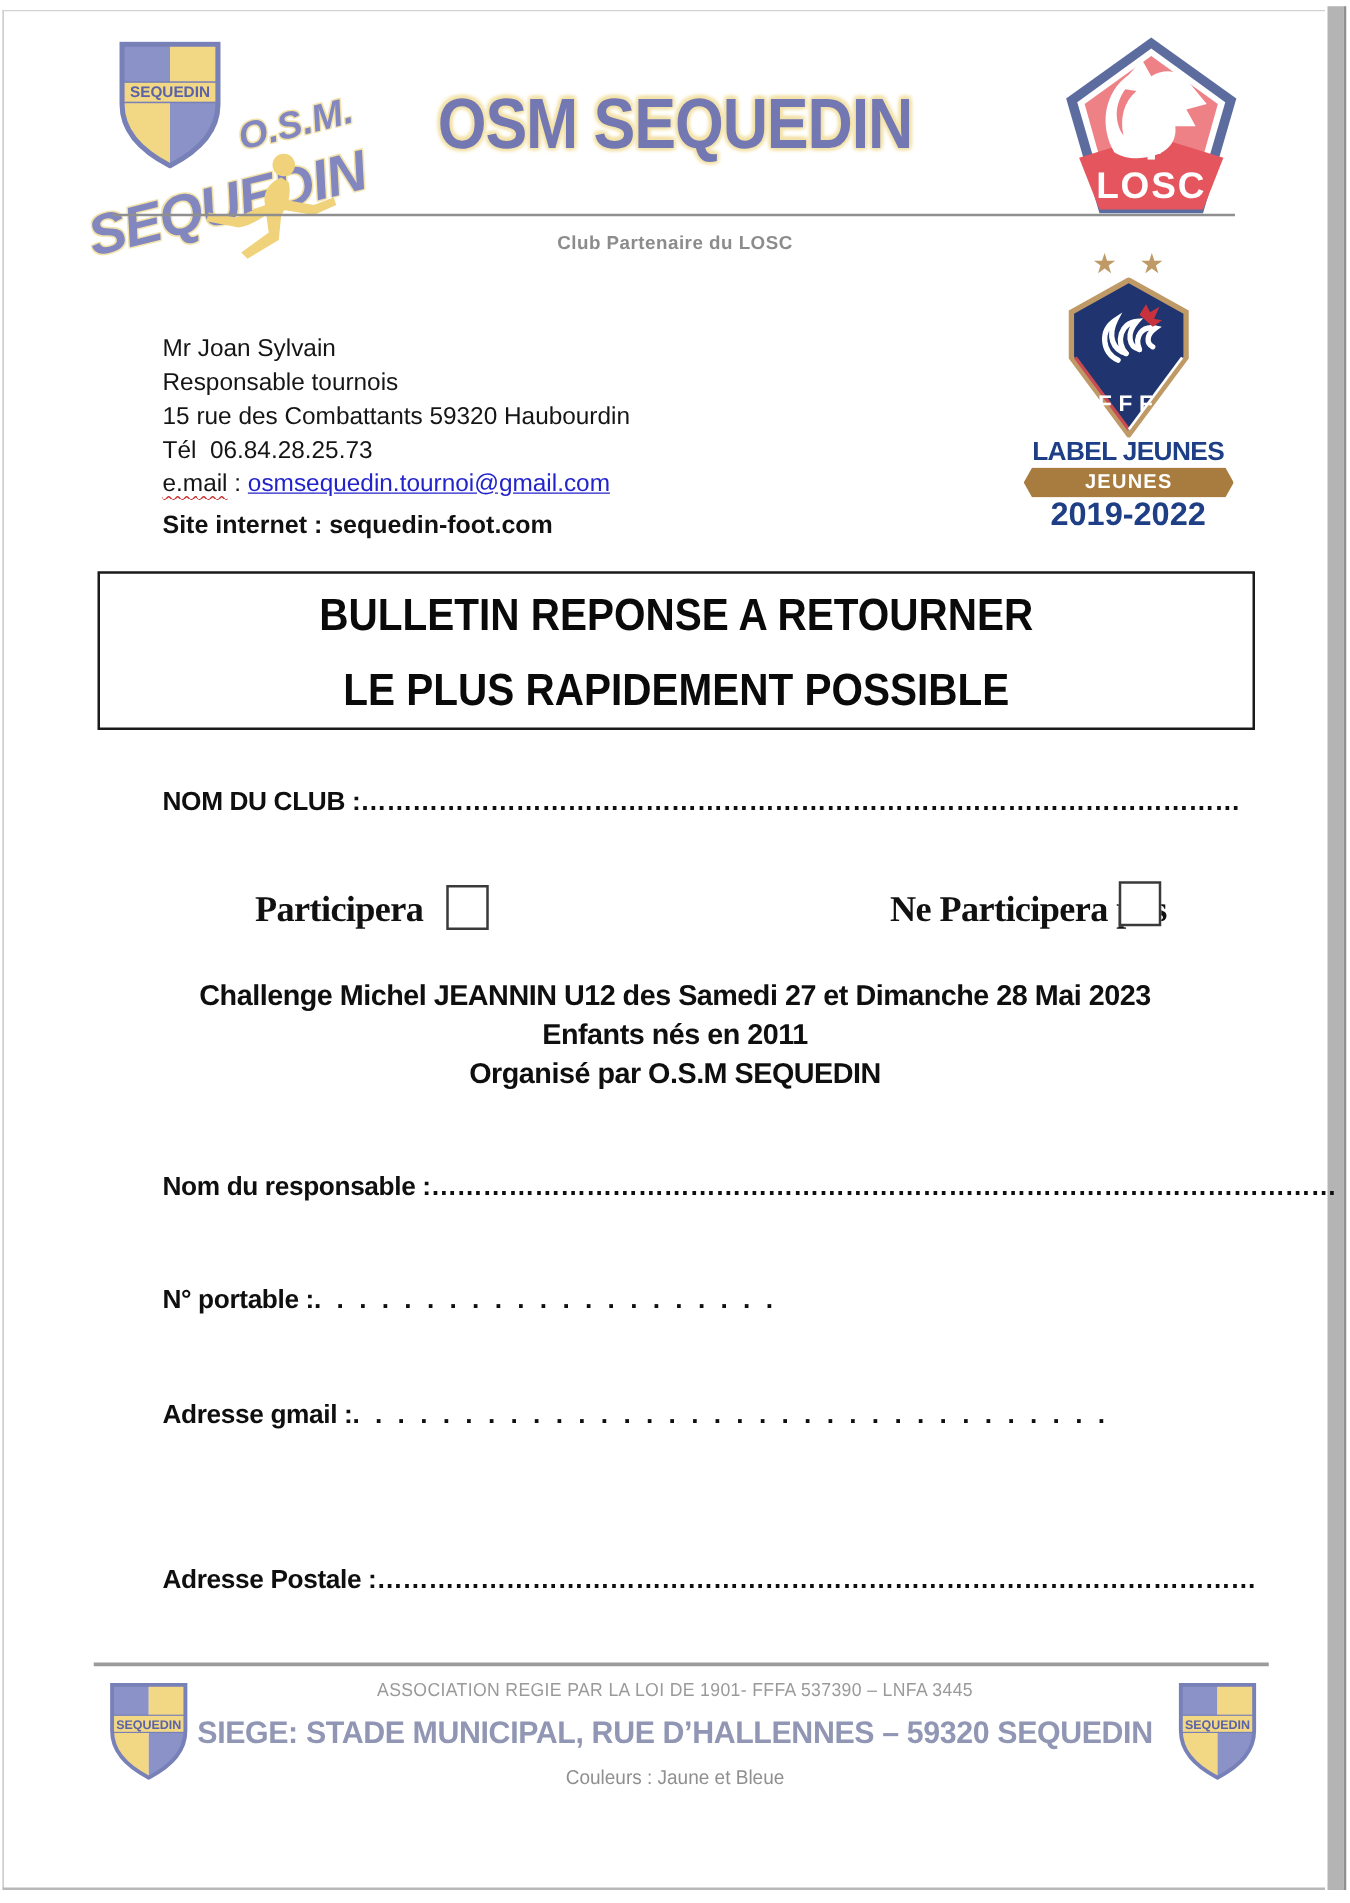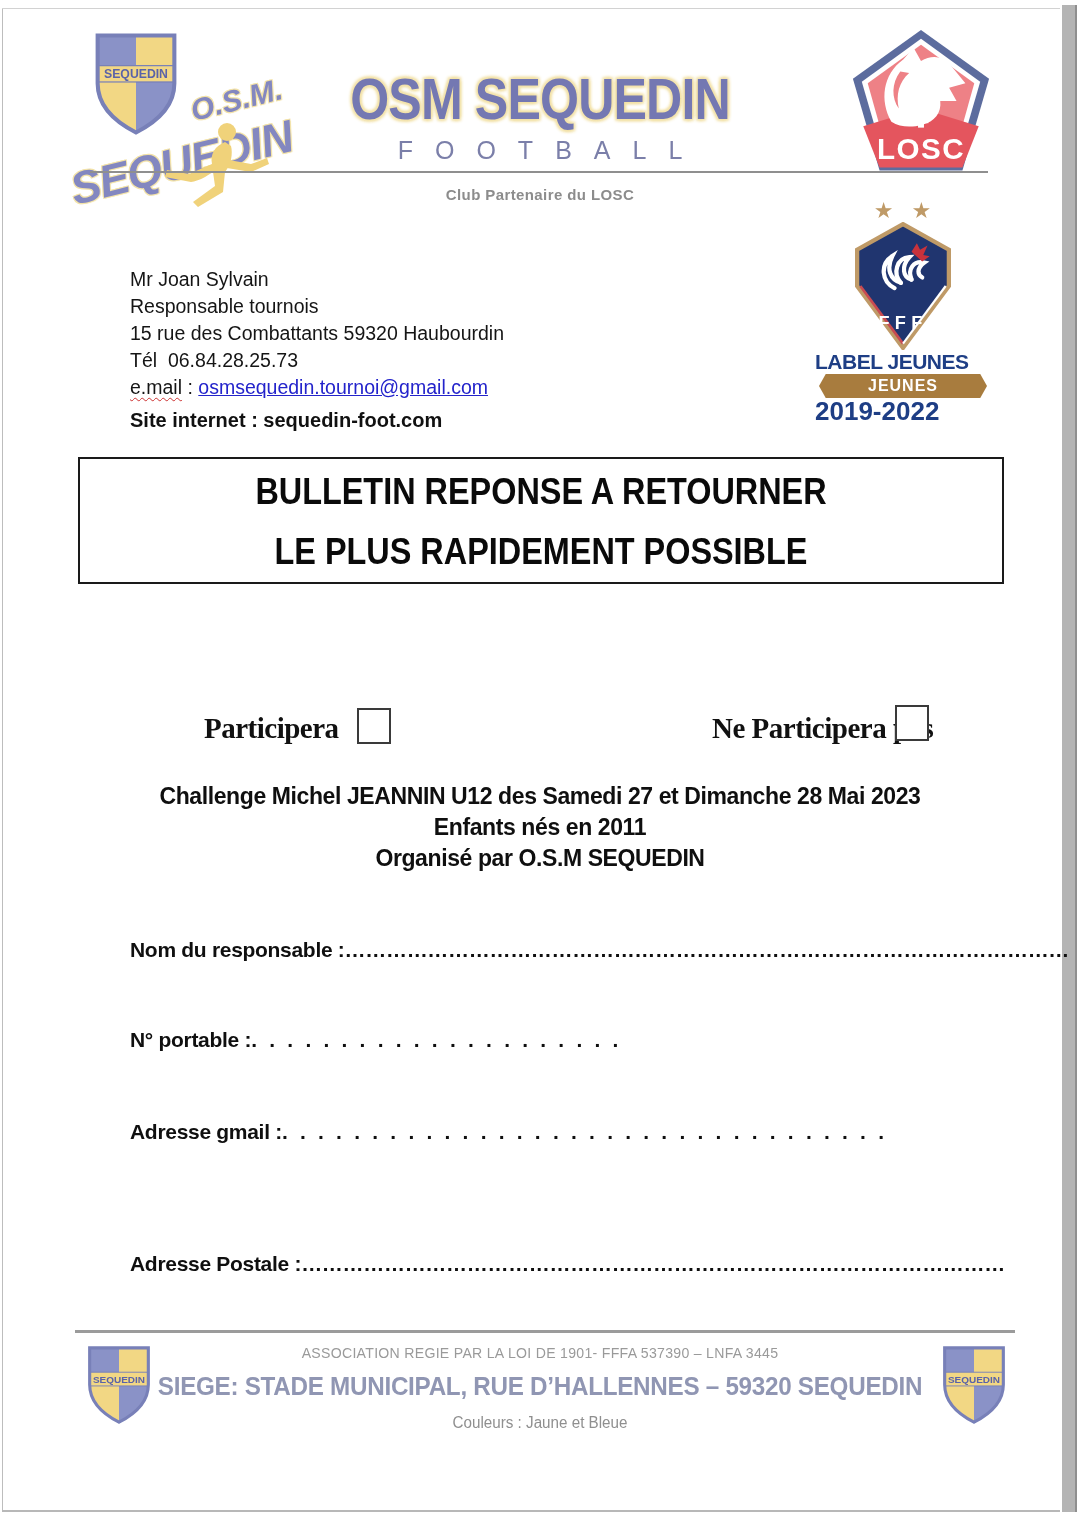--- a/index.html
+++ b/index.html
@@ -15,25 +15,25 @@
     text-shadow:-2px -2px 3px rgba(242,226,168,.95),2px -2px 3px rgba(242,226,168,.95),
                 -2px 2px 3px rgba(242,226,168,.95),2px 2px 3px rgba(242,226,168,.95);}
   .football{top:136px;font-size:25px;color:#7b7fa9;letter-spacing:22px;text-indent:22px;}
   .partner{top:186px;font-size:15px;font-weight:bold;color:#8c8c8c;letter-spacing:.4px;}
   .rule{background:#8f8f8f;}
   
   .osm-rot{font-style:italic;font-weight:900;color:#8387c0;white-space:nowrap;
     text-shadow:-1px -1px 0 #f2e2a8,1px -1px 0 #f2e2a8,-1px 1px 0 #f2e2a8,1px 1px 1px #f2e2a8;}
   
   .fff-stars{color:#bf9a67;font-size:22px;letter-spacing:18px;text-indent:18px;text-align:center;width:175px;}
-  .fff-label{width:175px;text-align:left;font-size:21px;font-weight:800;color:#1e3e85;letter-spacing:-0.5px;}
+  .fff-label{width:175px;text-align:center;font-size:21px;font-weight:800;color:#1e3e85;letter-spacing:-0.5px;}
   .fff-ribbon{width:168px;height:24px;left:4px;background:#a87c3e;
      clip-path:polygon(0 50%,4% 0,96% 0,100% 50%,96% 100%,4% 100%);
      color:#fff;font-weight:800;font-size:16px;text-align:center;line-height:24px;letter-spacing:1px;}
-  .fff-years{width:175px;font-size:26px;font-weight:800;color:#1e3e85;}
+  .fff-years{width:175px;text-align:center;font-size:26px;font-weight:800;color:#1e3e85;}
   
   .contact{top:266px;left:130px;font-size:19.5px;line-height:27px;color:#151515;}
   .contact div{white-space:pre;}
   .misspell{text-decoration:underline wavy #cc3333 1px;text-underline-offset:3px;}
   .maillink{color:#2323cb;text-decoration:underline;}
   .website{top:409px;left:130px;font-size:20px;font-weight:bold;}
   
   .banner{left:78px;top:457px;width:922px;height:123px;border:2px solid #1a1a1a;background:#fff;}
   .banner div{position:absolute;width:100%;text-align:center;font-size:36px;font-weight:800;
      letter-spacing:0;transform:scaleX(0.9);color:#0a0a0a;}
@@ -79,21 +79,20 @@
     <svg class="abs" style="left:95px;top:95px;" width="130" height="90" viewBox="0 0 130 90">
       <g fill="#f0d27a">
         <circle cx="72" cy="12" r="9"></circle>
         <path d="M70,22 C60,26 55,34 57,44 L34,54 L12,50 L10,57 L36,62 C44,61 52,56 58,52 L60,66 L38,82 L43,87 L68,72 L70,52 C76,44 78,34 76,26 Z"></path>
         <path d="M74,40 L96,44 L112,38 L114,44 L96,52 L72,48 Z"></path>
       </g>
     </svg>
   </div>
 
   <div class="abs ctr main-title">OSM SEQUEDIN</div>
-  <div class="abs ctr football">FOOTBALL</div>
   <div class="abs rule" style="left:90px;top:171px;width:898px;height:2px;"></div>
   <div class="abs ctr partner">Club Partenaire du LOSC</div>
 
   <svg class="abs" style="left:845px;top:27px;" width="152" height="148" viewBox="0 0 100 100">
     <path d="M50,2 L96,35 L78,97 L22,97 L4,35 Z" fill="#5c6c9e"></path>
     <path d="M50,8 L90,37 L74,92 L26,92 L10,37 Z" fill="#fff"></path>
     <path d="M50,12 L86,38 L72,88 L28,88 L14,38 Z" fill="#ee8186"></path>
     <path d="M50,55 L89,67 L78,95 L22,95 L11,67 Z" fill="#e4555e"></path>
     <path d="M30,64 C22,50 24,32 38,22 L45,14 L50,23 C58,18 66,20 71,27 L80,38 L69,41 L74,50 L63,50 C64,58 59,64 51,66 C44,68 36,68 30,64 Z" fill="#fff"></path>
     <path d="M36,30 C30,38 30,48 35,55 C33,46 35,37 42,31 Z" fill="#ee8186"></path>
@@ -128,20 +127,21 @@
     <div>Tél  06.84.28.25.73</div>
     <div><span class="misspell">e.mail</span><span> : </span><a href="#" class="maillink">osmsequedin.tournoi@gmail.com</a></div>
   </div>
   <div class="abs website">Site internet : sequedin-foot.com</div>
 
   <div class="abs banner">
     <div style="top:12px;">BULLETIN REPONSE A RETOURNER</div>
     <div style="top:72px;">LE PLUS RAPIDEMENT POSSIBLE</div>
   </div>
 
+  <div class="abs flabel" style="left:130px;top:630px;"><span>NOM DU CLUB :</span><span>…………………………………………………………………………………………</span></div>
 
   <div class="abs serif-label" style="left:204px;top:712px;">Participera</div>
   <div class="abs chk" style="left:357px;top:708px;"></div>
   <div class="abs serif-label" style="left:672px;top:712px;margin-left:40px;">Ne Participera pas</div>
   <div class="abs chk" style="left:895px;top:705px;"></div>
 
   <div class="abs ctr event" style="top:783px;">Challenge Michel JEANNIN U12 des Samedi 27 et Dimanche 28 Mai 2023</div>
   <div class="abs ctr event" style="top:814px;">Enfants nés en 2011</div>
   <div class="abs ctr event" style="top:845px;">Organisé par O.S.M SEQUEDIN</div>
 

